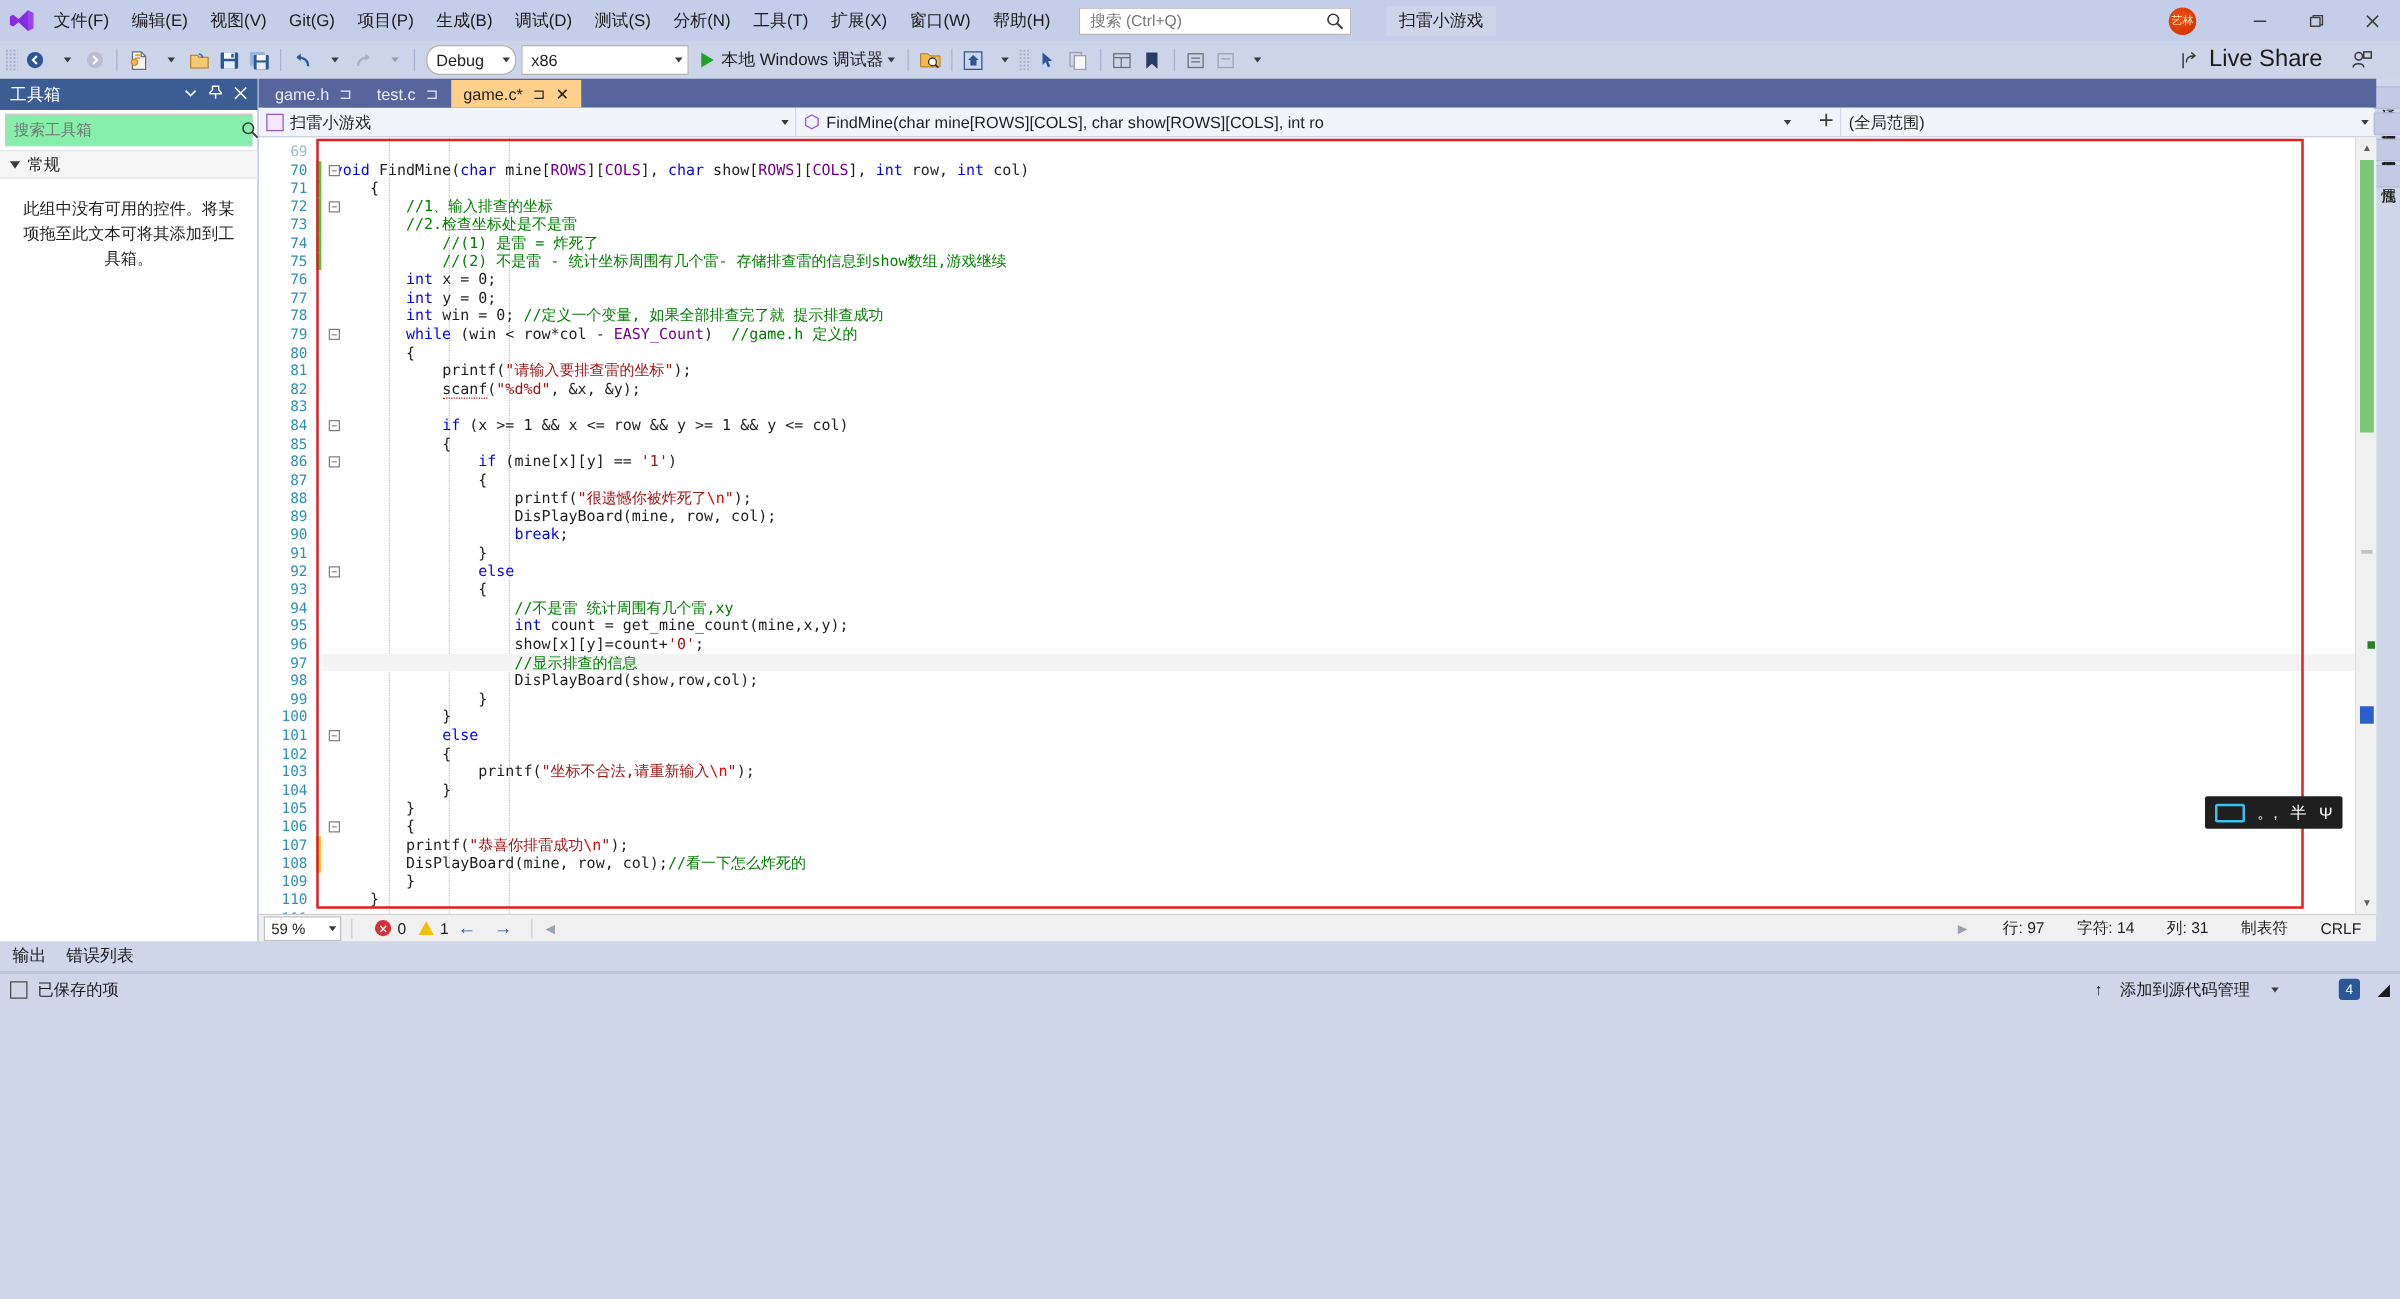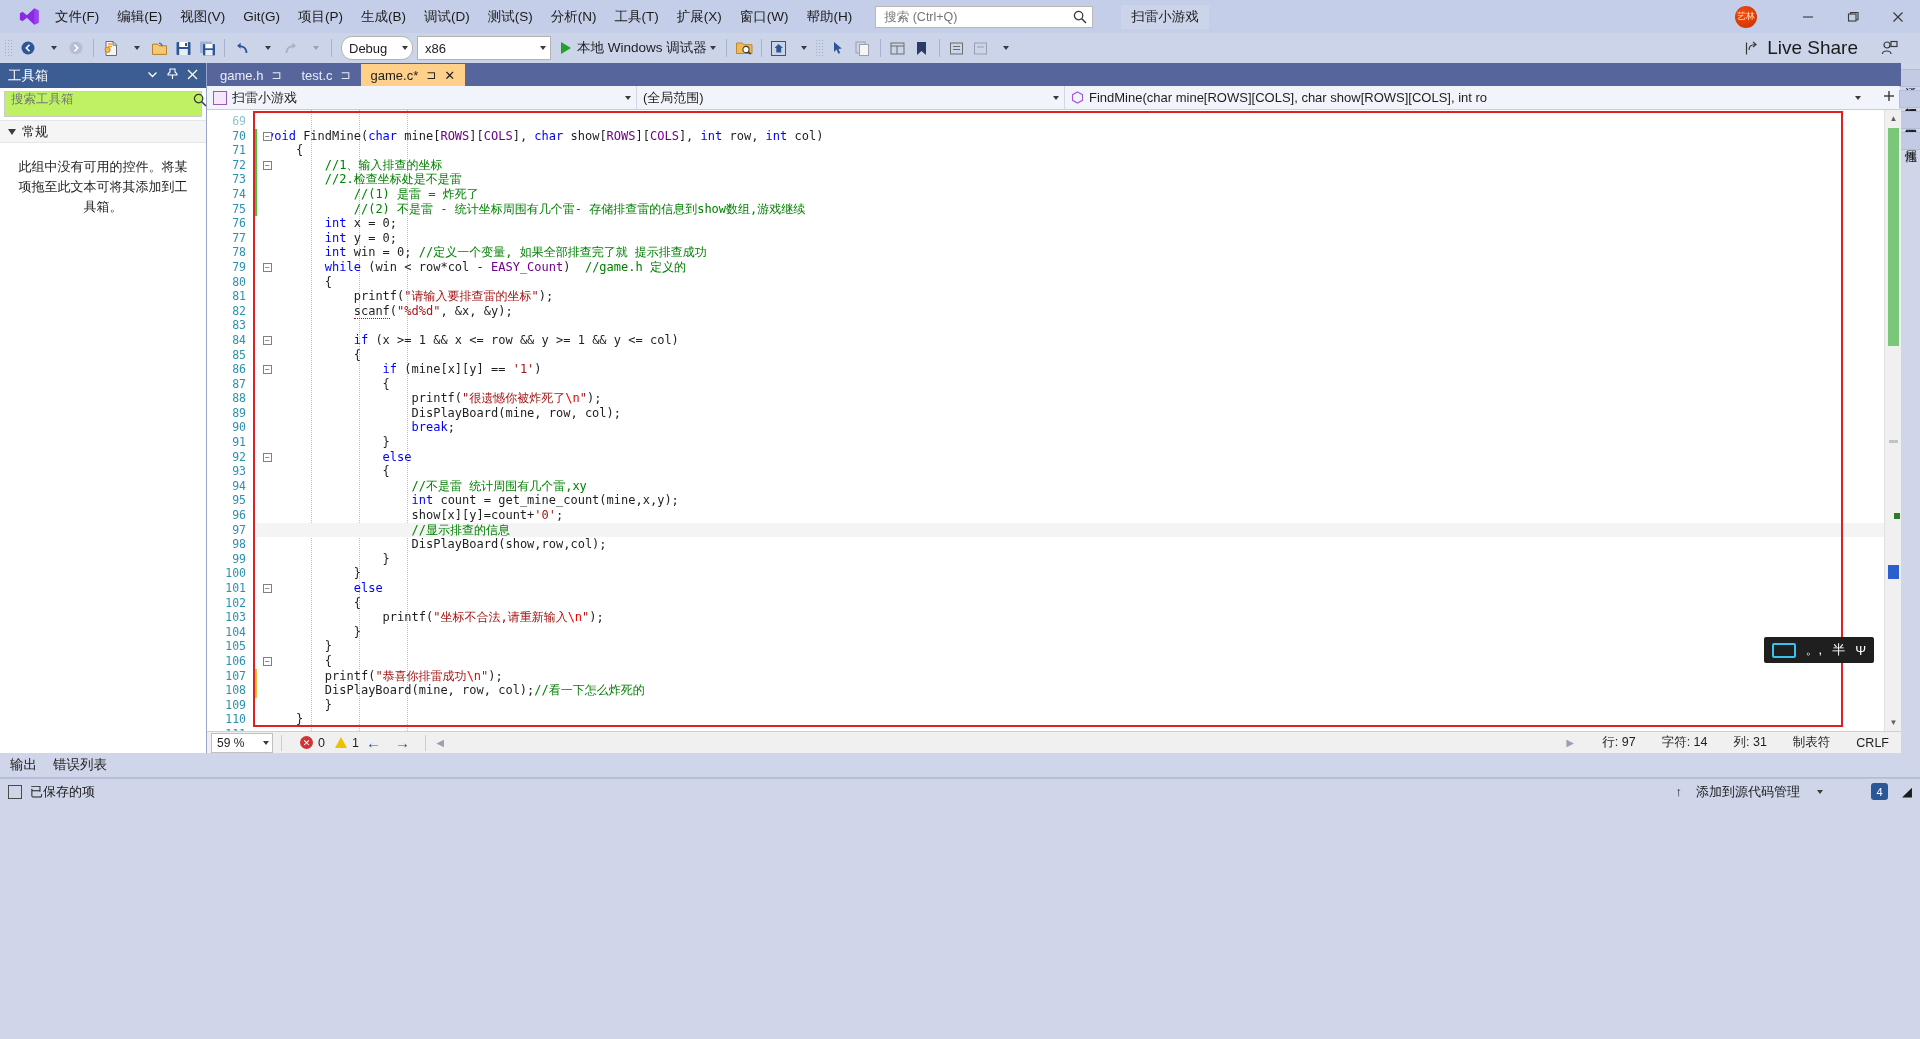--- a/index.html
+++ b/index.html
@@ -11,21 +11,20 @@
     color: #1e1e1e;
     -webkit-font-smoothing: antialiased;
   }
   
   .titlebar {
     height: 33px;
     background: #c5cee8;
     display: flex;
     align-items: center;
     position: relative;
-    padding-left: 12px;
   }
   .vs-logo {
     width: 34px; height:33px;
     display:flex; align-items:center; justify-content:center;
   }
   .vs-logo svg { display:block; }
   .menu {
     display: flex; align-items: center; height: 33px;
   }
   .menu-item {
@@ -142,22 +141,22 @@
     display:flex; align-items:center;
     padding-left:8px; font-size:13.5px;
     position:relative;
   }
   .tb-header .hdr-actions {
     position:absolute; right:4px; top:0; height:25px;
     display:flex; align-items:center; gap:9px; padding-right:4px;
   }
   .tbx-search {
     height:26px; margin:3px 4px 0 4px;
-    border:1px solid #cccccc; background:#bef264;
-    display:flex; align-items:flex-start; padding:0 4px 0 6px;gap:20px;
+    border:1px solid #cccccc; background:#86efac;
+    display:flex; align-items:center; padding:0 4px 0 6px;gap:20px;
   }
   .tbx-search input{
     border:none;outline:none;flex:1;font-size:12.5px;color:#6d6d6d;
     font-family:"Liberation Sans",sans-serif; background:transparent;
   }
   .group-row {
     height:23px; display:flex; align-items:center;
     gap:6px; padding-left:8px;
     border-top:1px solid #e6e6e6; border-bottom:1px solid #e6e6e6;
     background:#f5f5f5; font-size:13px; margin-top:3px;
@@ -578,37 +577,37 @@
         <span class="x">✕</span>
       </div>
     </div>
 
     <div class="navbar">
       <div class="nav-seg s1">
         <span class="proj-ico"></span>
         <span class="cb-text">扫雷小游戏</span>
         <span class="caret"></span>
       </div>
-      <div class="nav-seg s2">
-        <span class="cb-text">(全局范围)</span>
-        <span class="caret"></span>
-      </div>
       <div class="nav-seg s3">
         <svg class="cube-ico" viewBox="0 0 13 13">
           <path d="M6.5 1 11.5 3.7v5.6L6.5 12 1.5 9.3V3.7z" fill="none" stroke="#a05ad6" stroke-width="1.1"></path>
         </svg>
         <span class="cb-text">FindMine(char mine[ROWS][COLS], char show[ROWS][COLS], int ro</span>
         <span class="caret"></span>
         <span style="width:12px"></span>
         <span>
           <svg width="12" height="12" viewBox="0 0 12 12">
               <line x1="6" y1="1" x2="6" y2="11" stroke="#3a3a3a" stroke-width="1.4"></line>
               <line x1="1" y1="6" x2="11" y2="6" stroke="#3a3a3a" stroke-width="1.4"></line>
             </svg>
         </span>
+      </div>
+      <div class="nav-seg s2">
+        <span class="cb-text">(全局范围)</span>
+        <span class="caret"></span>
       </div>
     </div>
 
     <div class="code-area">
       <div class="red-frame"></div>
       <div class="gutter-nums" id="gutter">
           <div style="color: rgb(143, 191, 208);">69</div>
           <div>70</div>
           <div>71</div>
           <div>72</div>

